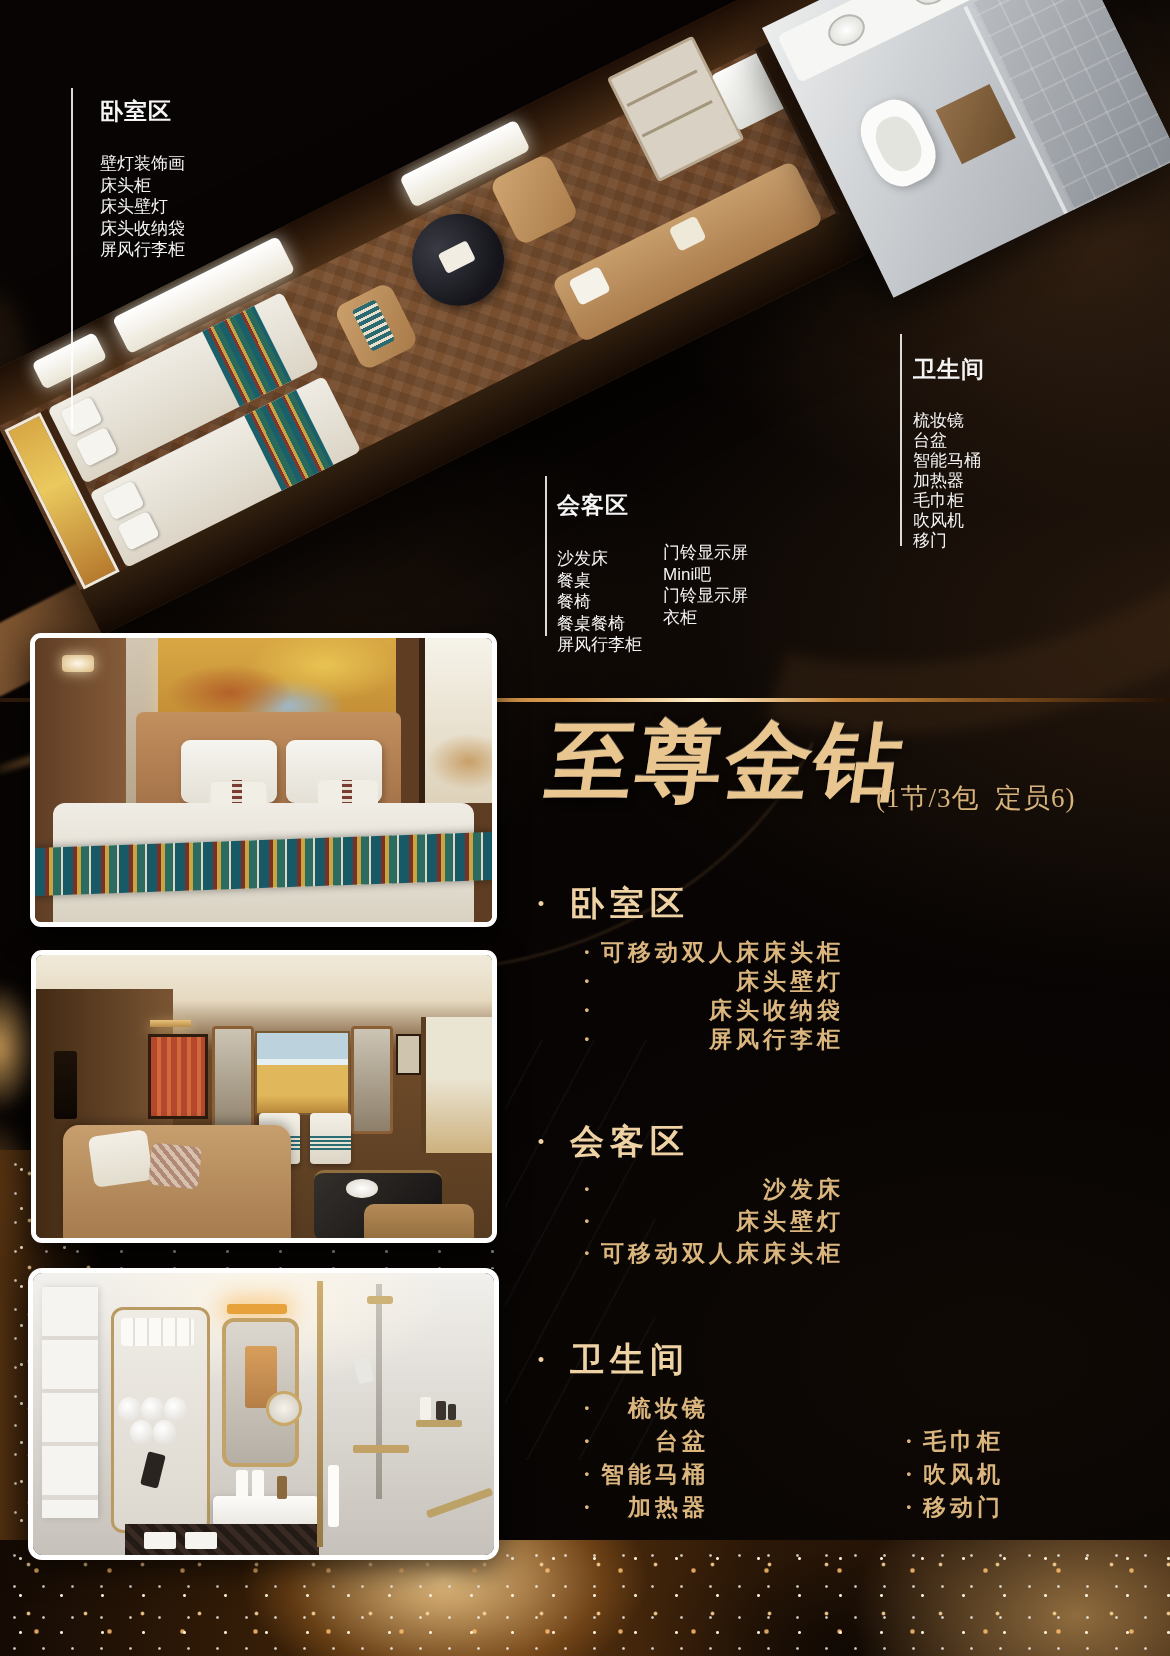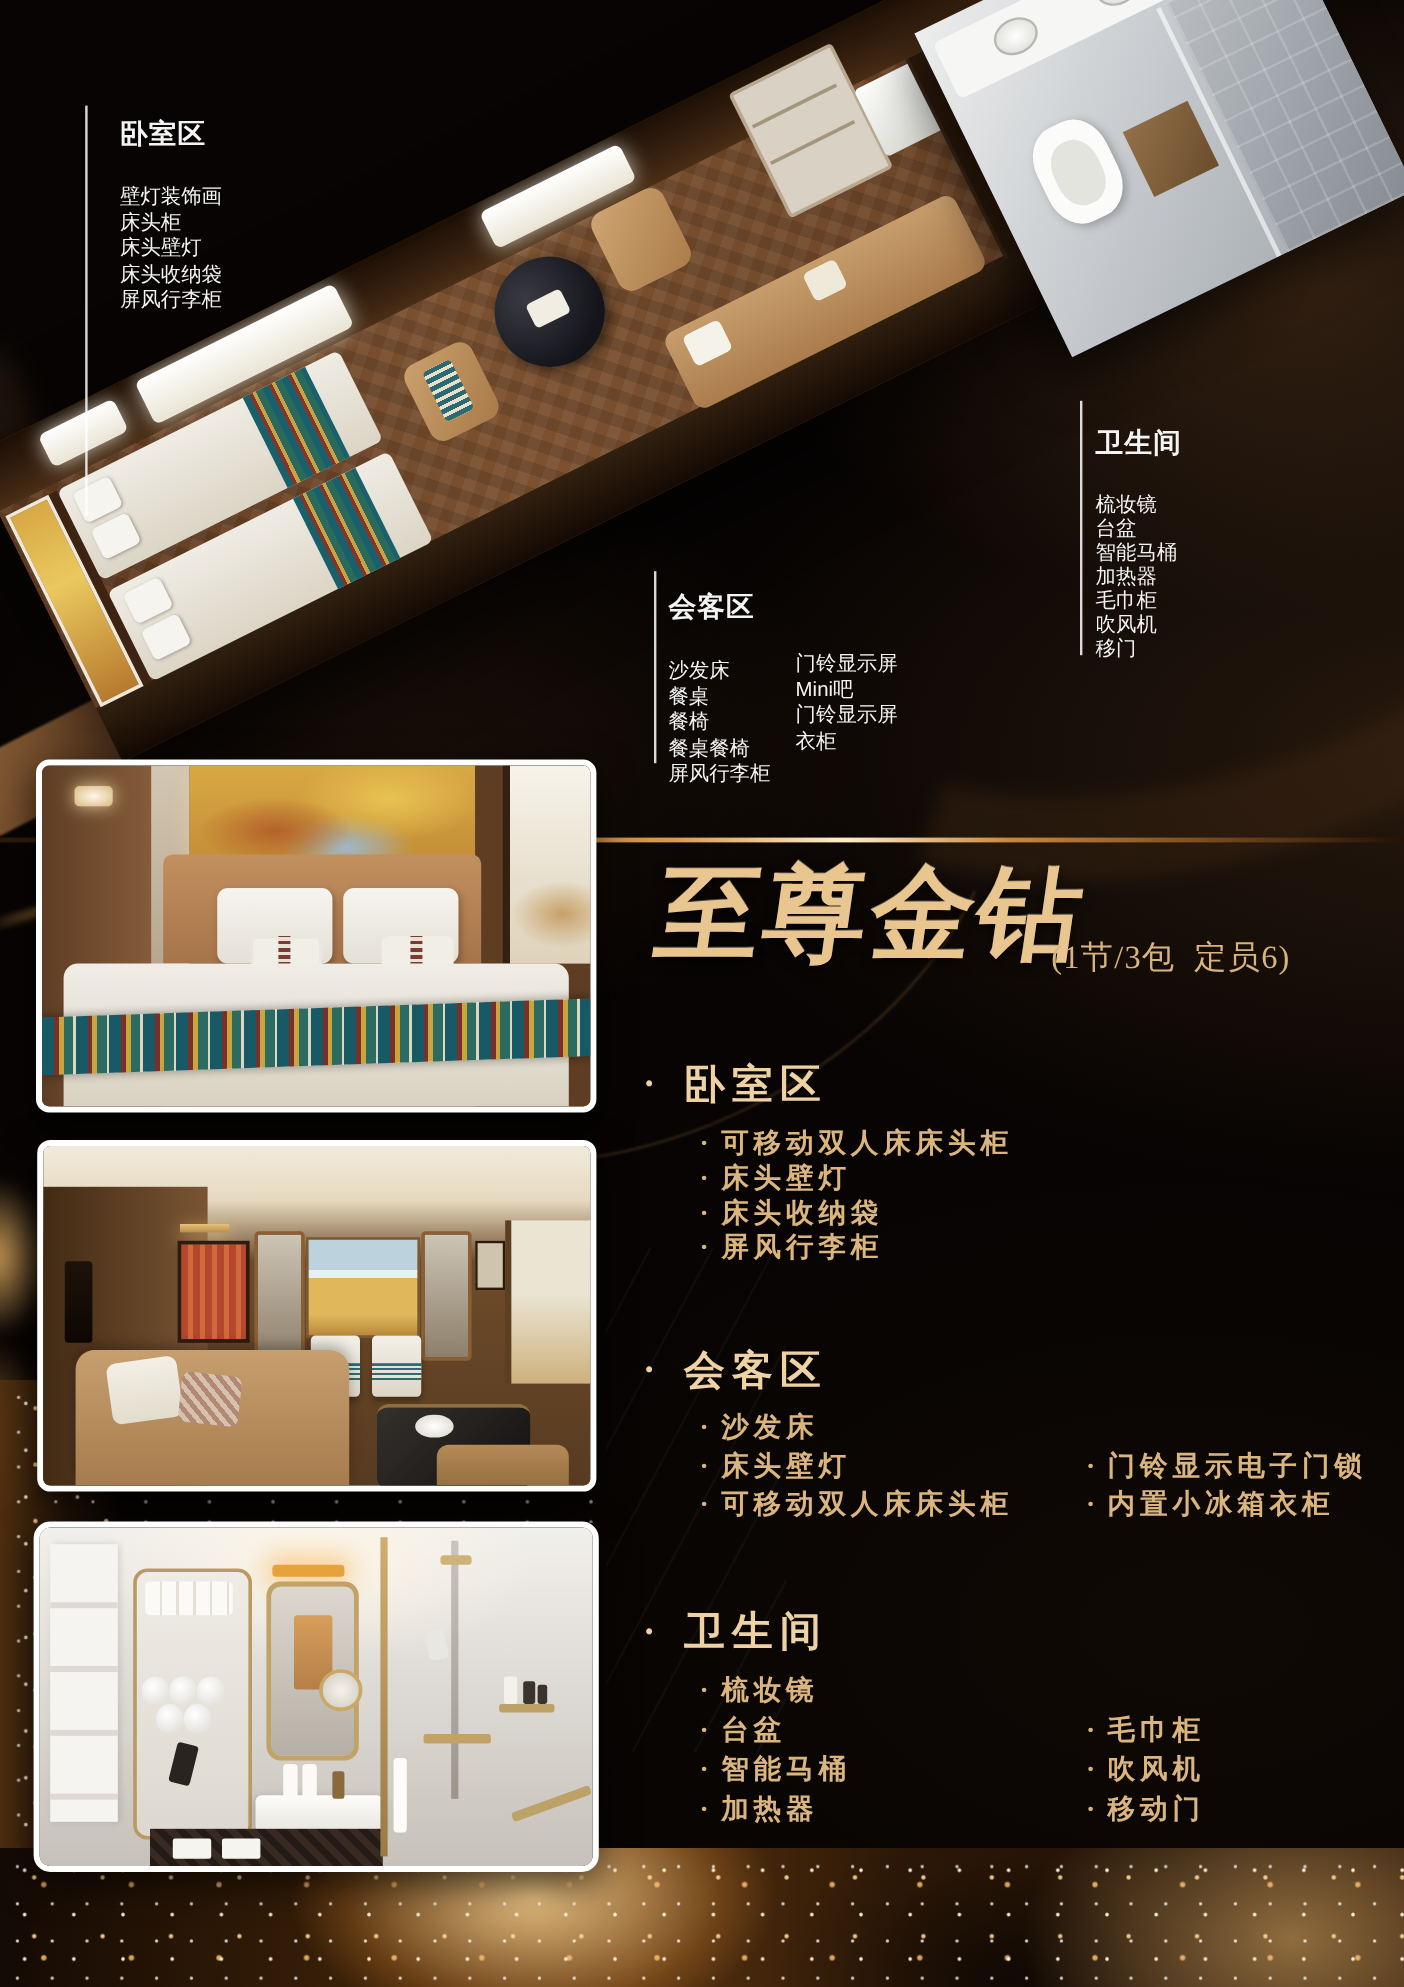--- a/index.html
+++ b/index.html
@@ -54,21 +54,21 @@
   
   .gold-serif{font-family:"Liberation Serif",serif;z-index:5;}
   .detail-title{left:548px;top:704px;font-size:86px;font-weight:bold;letter-spacing:3px;
     transform:skewX(-8deg);color:#e9c590;
     text-shadow:0 4px 10px rgba(0,0,0,.65), 0 -1px 0 rgba(255,240,210,.35);}
   .detail-sub{left:876px;top:780px;font-size:27px;color:#d8b37c;letter-spacing:1px;white-space:pre;}
   .sec-head{display:flex;align-items:center;color:#eed2a4;}
   .sec-head::before{content:"·";font-size:42px;margin-right:22px;color:#eed2a4;}
   .sec-title{font-size:34px;font-weight:bold;letter-spacing:6px;}
   .d-items{color:#dab57e;font-size:23px;font-weight:600;letter-spacing:4px;}
-  .d-items .li{position:relative;padding-left:18px;}
+  .d-items .li{position:relative;padding-left:18px;text-align:right;}
   .d-items .li::before{content:"·";position:absolute;left:0;top:0;}
   .lh29 .li{line-height:29px;} .lh32 .li{line-height:32px;} .lh33 .li{line-height:33px;}
   
   .glitter-bottom{left:0;top:1540px;width:1170px;height:116px;z-index:3;
     background-image:
       radial-gradient(circle, rgba(255,246,224,.95) 0 1px, transparent 2px),
       radial-gradient(circle, rgba(255,214,150,.9) 0 1.2px, transparent 2.4px),
       radial-gradient(circle, rgba(255,255,255,.8) 0 .8px, transparent 1.8px),
       radial-gradient(circle, rgba(255,190,110,.85) 0 1.5px, transparent 3px),
       radial-gradient(260px 150px at 38% 35%, rgba(255,216,150,.85), rgba(190,120,45,.3) 60%, transparent 78%),
@@ -293,24 +293,20 @@
   </div>
 
   <div class="abs gold-serif sec-head" style="left:534px;top:1118px">
     <span class="sec-title">会客区</span>
   </div>
   <div class="abs gold-serif d-items lh32" style="left:583px;top:1174px">
     <div class="li">沙发床</div>
     <div class="li">床头壁灯</div>
     <div class="li">可移动双人床床头柜</div>
   </div>
-  <div class="abs gold-serif d-items lh32" style="left:905px;top:1206px">
-    <div class="li">门铃显示电子门锁</div>
-    <div class="li">内置小冰箱衣柜</div>
-  </div>
 
   <div class="abs gold-serif sec-head" style="left:534px;top:1336px">
     <span class="sec-title">卫生间</span>
   </div>
   <div class="abs gold-serif d-items lh33" style="left:583px;top:1392px">
     <div class="li">梳妆镜</div>
     <div class="li">台盆</div>
     <div class="li">智能马桶</div>
     <div class="li">加热器</div>
   </div>

